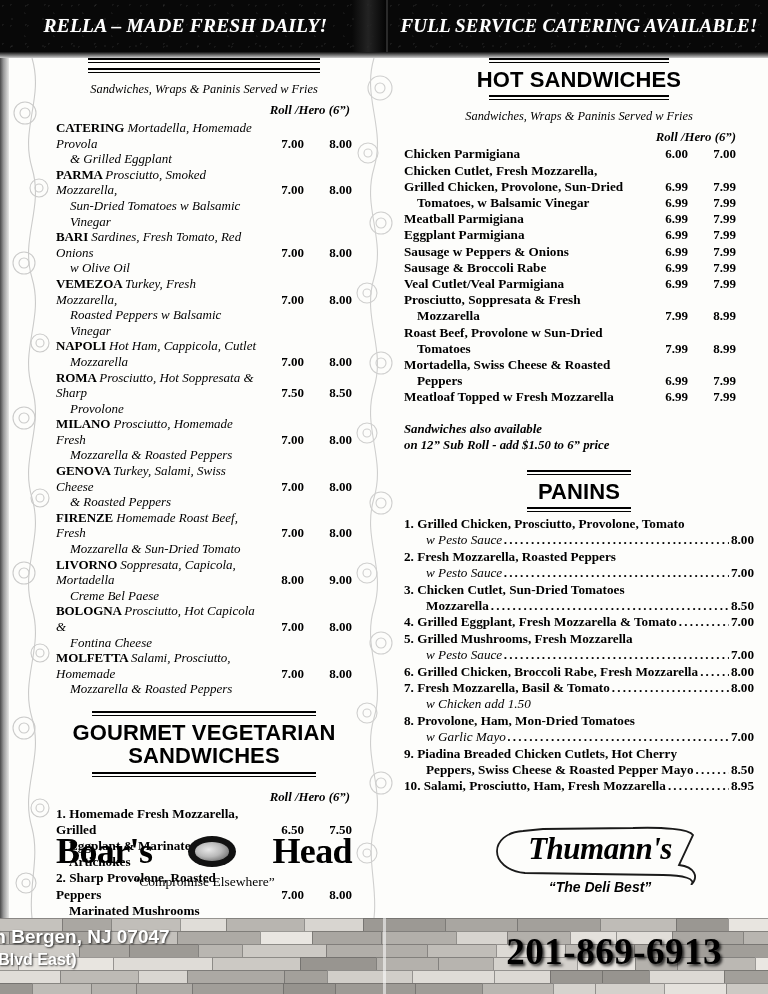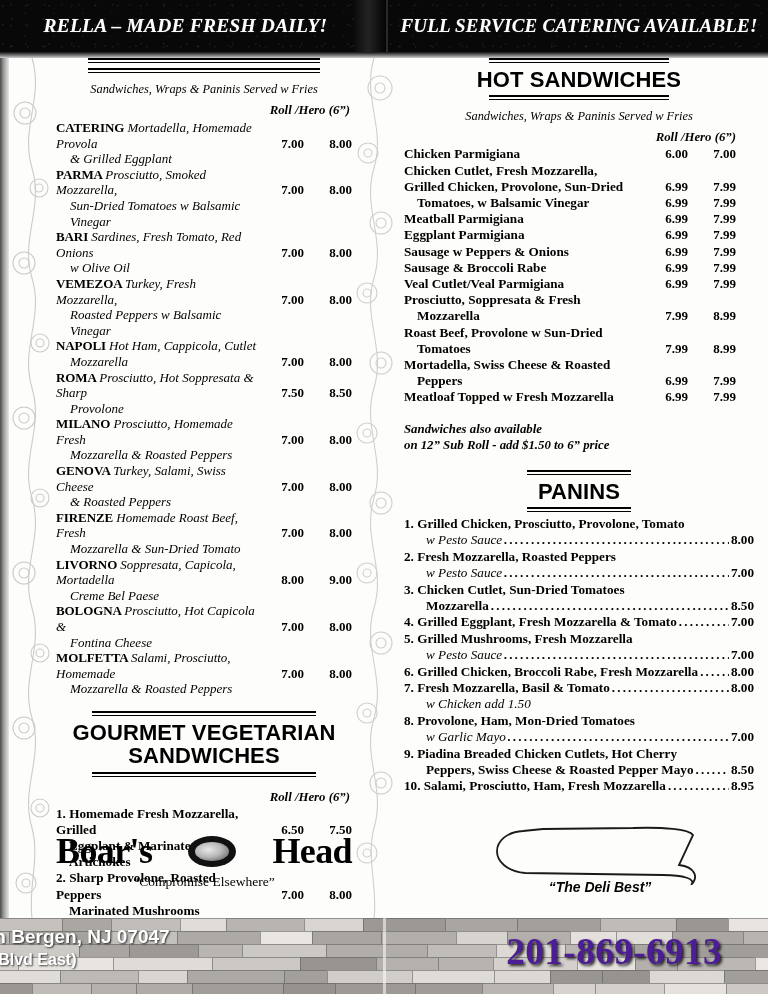--- a/index.html
+++ b/index.html
@@ -111,21 +111,21 @@
   
   .footer{position:absolute;left:0;top:918px;width:768px;height:76px;overflow:hidden;
      background:#b9b6b1;}
   .brickwrap{position:absolute;inset:0;}
   .brick{position:absolute;border:1px solid rgba(90,88,85,.55);}
   .footer-seam{position:absolute;left:383px;top:0;width:3px;height:76px;background:rgba(255,255,255,.55);}
   .foot-addr{position:absolute;left:-12px;top:8px;color:#fff;font-family:"Liberation Sans",sans-serif;
       font-weight:bold;font-size:19px;text-shadow:1px 1px 2px rgba(0,0,0,.75);white-space:nowrap;}
   .foot-addr2{position:absolute;left:-16px;top:33px;color:#fff;font-family:"Liberation Sans",sans-serif;
       font-weight:bold;font-size:16px;text-shadow:1px 1px 2px rgba(0,0,0,.75);white-space:nowrap;}
-  .foot-phone{position:absolute;right:46px;top:12px;color:#4c1d95;font-family:"Liberation Serif",serif;
+  .foot-phone{position:absolute;right:46px;top:12px;color:#000000;font-family:"Liberation Serif",serif;
       font-weight:bold;font-size:37px;letter-spacing:.5px;white-space:nowrap;
       text-shadow:2px 2px 3px rgba(0,0,0,.8);}
 </style>
 </head>
 <body>
 
 <div class="top-banner">
   <div class="banner-panel banner-left">
     <div class="btxt">RELLA – MADE FRESH DAILY!</div>
   </div>
@@ -498,20 +498,21 @@
       <span class="bh-word">Head</span>
     </div>
     <div class="bh-tag">“Compromise Elsewhere”</div>
   </div>
 
   <div class="logo-thum">
     <div class="th-badge">
       <svg width="235" height="62" viewBox="0 0 235 62">
         <path d="M40 8 C6 10, 4 46, 42 50 L180 52 C200 52, 214 56, 208 62 C216 54, 212 44, 196 42 L210 12 C206 6, 180 4, 150 5 L60 6 Z" fill="none" stroke="#1a1a1a" stroke-width="1.8"></path>
       </svg>
+      <div class="th-script">Thumann's</div>
     </div>
     <div class="th-tag">“The Deli Best”</div>
   </div>
 </div>
 
 <div class="footer">
   <div class="brickwrap" id="brickwrap">
       <div class="brick" style="left: -10px; top: 0px; width: 72px; height: 13px; background: rgb(197, 194, 189);"></div>
       <div class="brick" style="left: 62px; top: 0px; width: 49px; height: 13px; background: rgb(170, 167, 162);"></div>
       <div class="brick" style="left: 111px; top: 0px; width: 69px; height: 13px; background: rgb(193, 190, 185);"></div>

